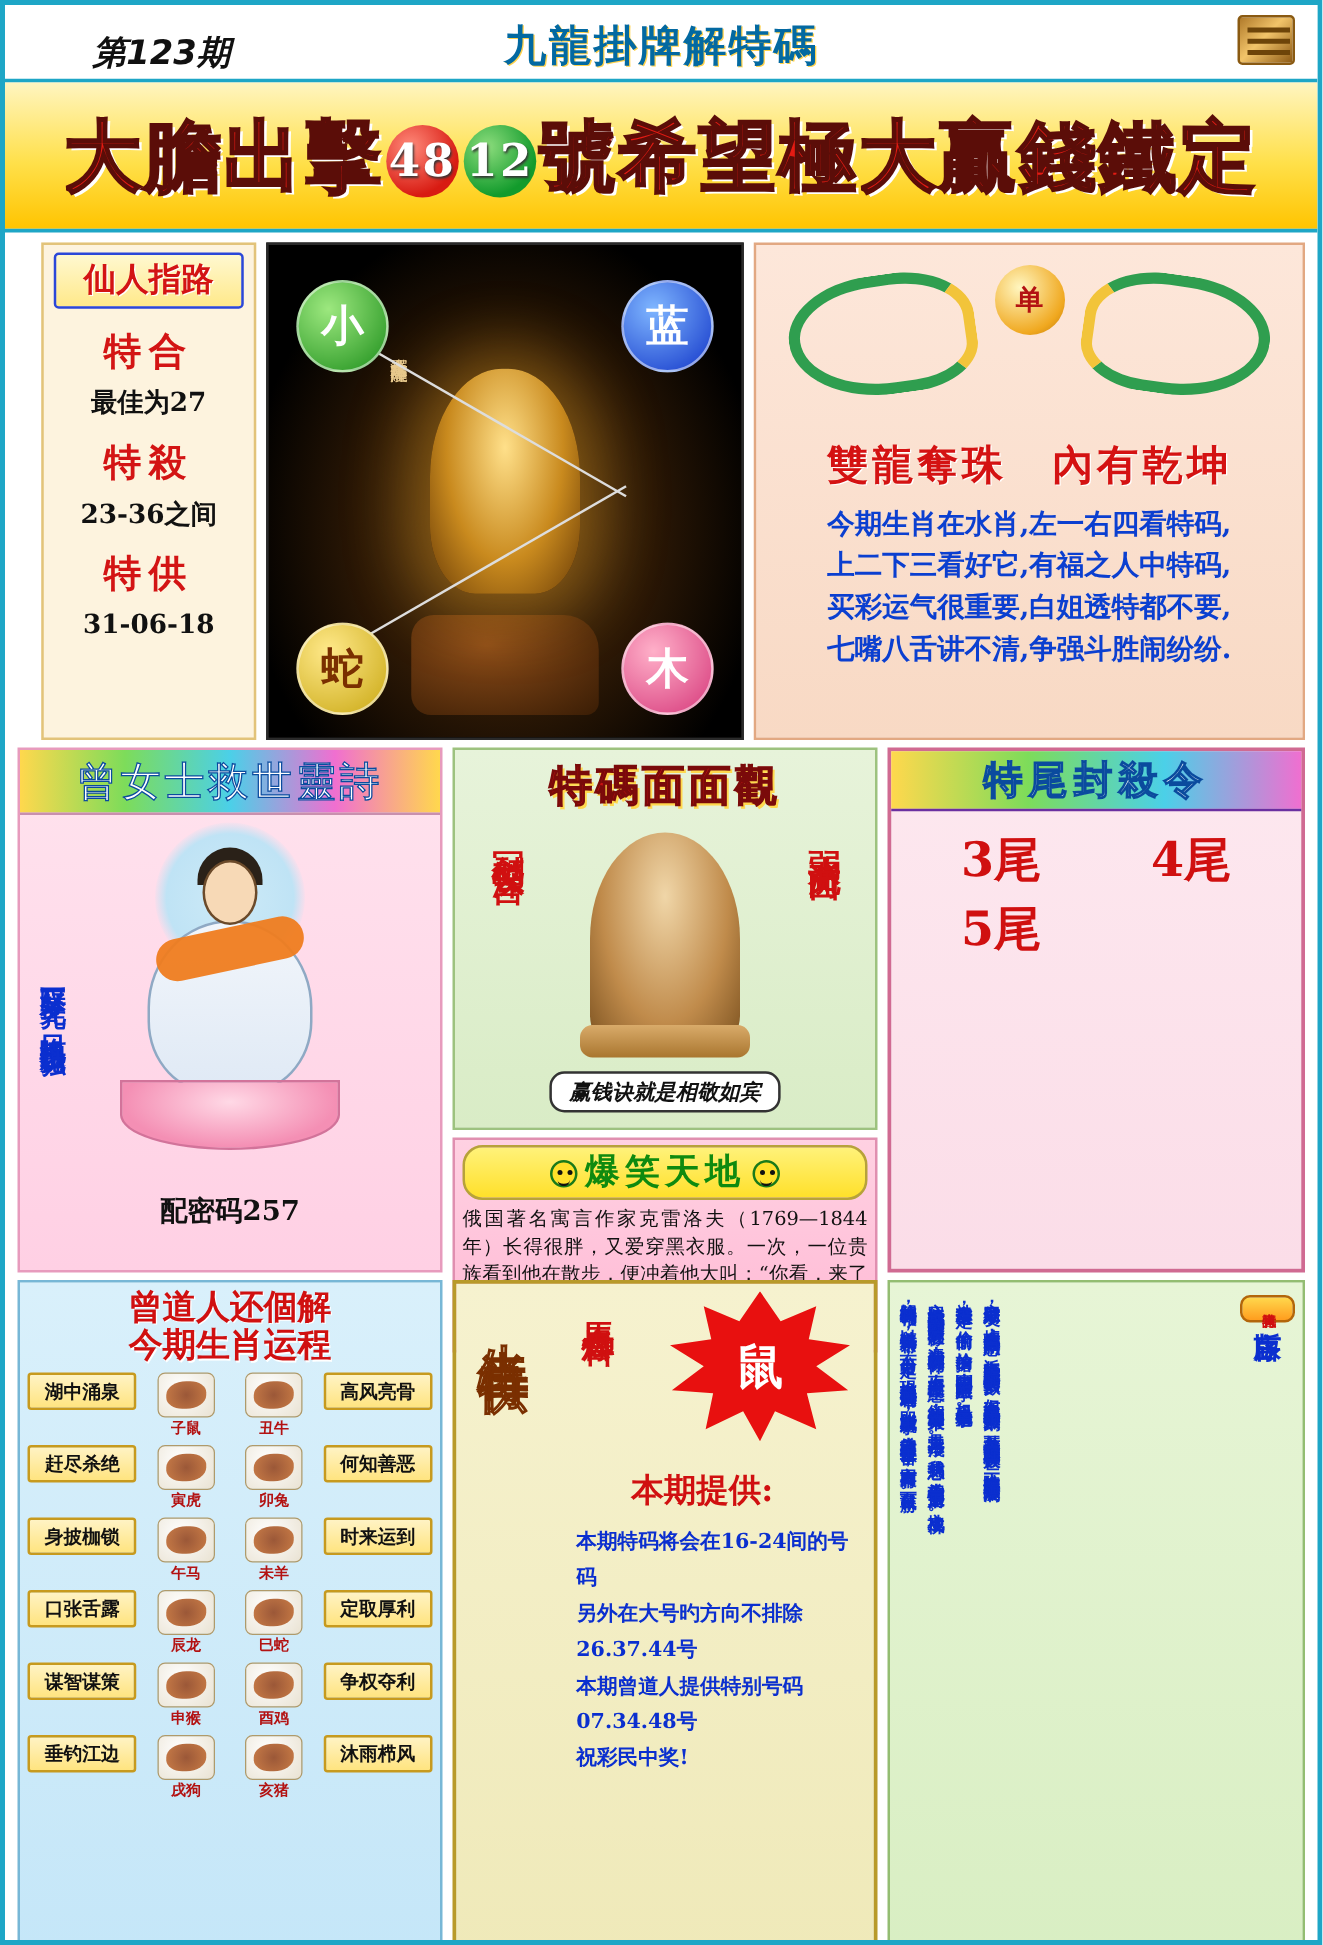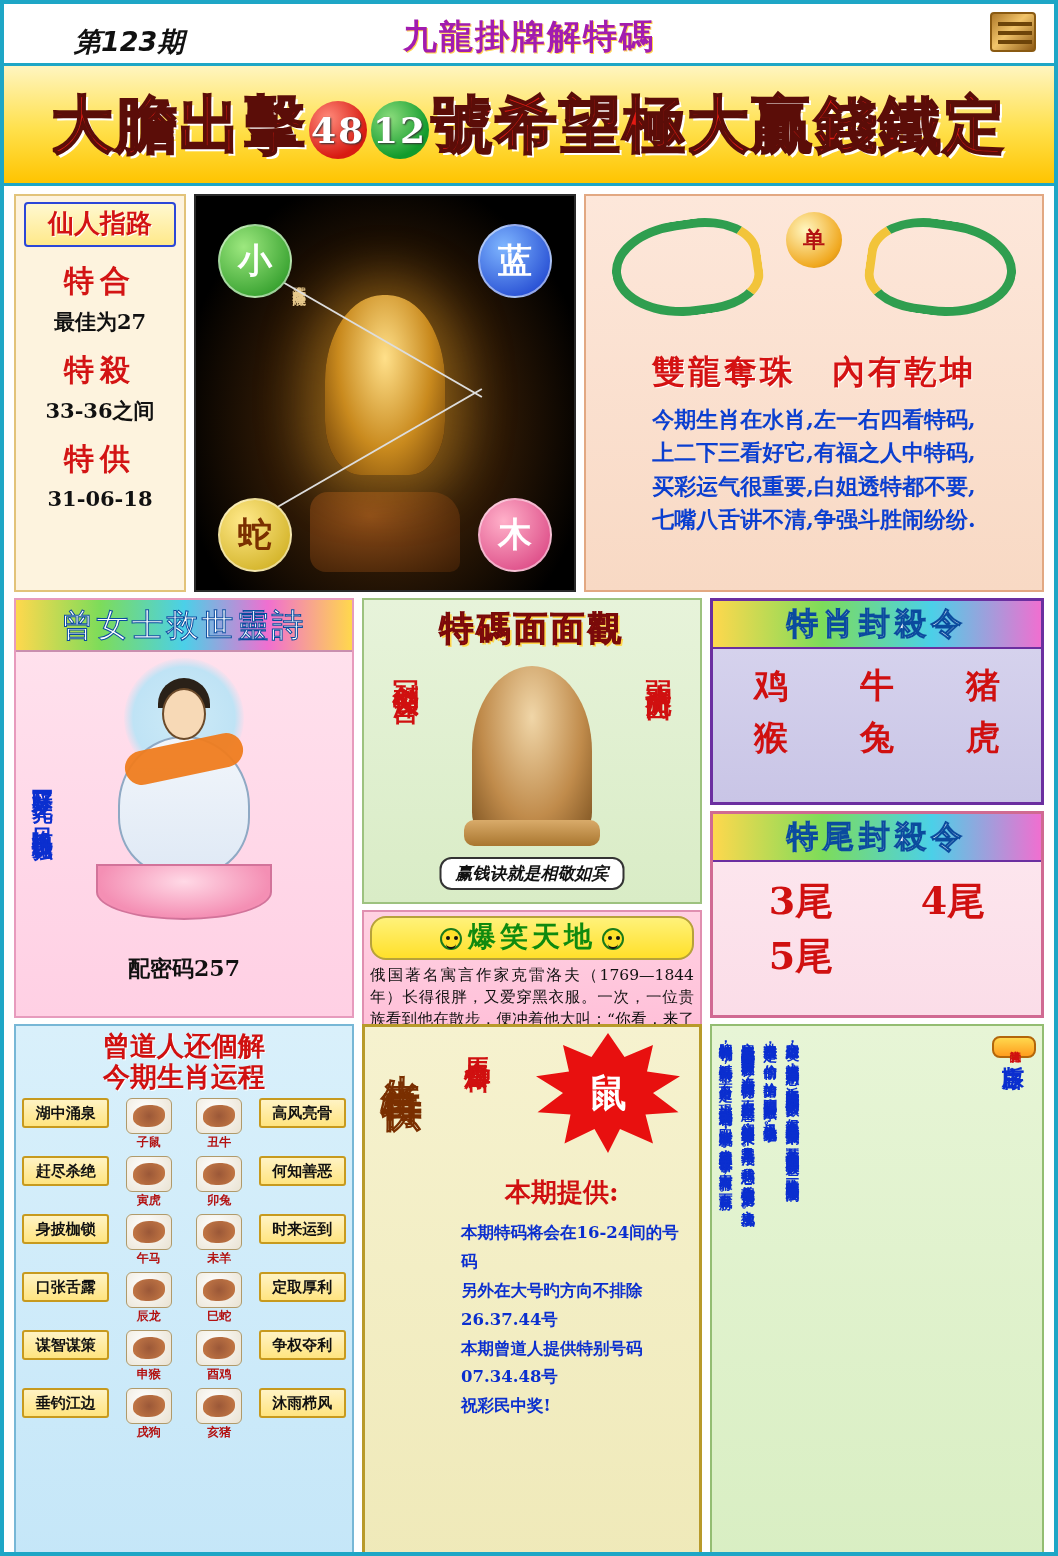--- a/index.html
+++ b/index.html
@@ -29,21 +29,21 @@
   }
   .issue {
     position: absolute; left: 70px; top: 20px;
     font-size: 27px; font-weight: bold; font-style: italic;
     color: #111;
   }
   .site-title {
     position: absolute; left: 0; right: 0; top: 10px;
     text-align: center;
     font-size: 34px; font-weight: bold;
-    color: #a21caf;
+    color: #0369a1;
     font-family: "DejaVu Serif", "Liberation Serif", serif;
     letter-spacing: 2px;
     text-shadow: 1px 1px 0 #ffd24d;
   }
   .corner-box {
     position: absolute; right: 18px; top: 8px;
     width: 46px; height: 40px;
     background: linear-gradient(135deg,#b07a2a,#f2c46a 45%,#8d5a15);
     border: 2px solid #8a5a12;
     border-radius: 4px;
@@ -82,21 +82,21 @@
     margin: 0 2px;
   }
   .ball.red { background: radial-gradient(circle at 33% 30%, #ff8a7a, #d81b12 70%); }
   .ball.green { background: radial-gradient(circle at 33% 30%, #8bdc7c, #129b2c 70%); }
 
   
   .content { padding: 8px 10px 6px 10px; }
   .row { display: flex; gap: 8px; }
 
   
-  .r1 { height: 398px; margin-bottom: 6px; }
+  .r1 { height: 398px; margin-bottom: 6px; margin-left: 19px; }
 
   .panel-left {
     width: 172px;
     background: #fdf3de;
     border: 2px solid #e2c37a;
     display: flex; flex-direction: column; align-items: center;
     padding-top: 6px;
   }
   .xianren {
     width: 152px; text-align: center;
@@ -517,21 +517,21 @@
 
   <div class="content">
 
     <div class="row r1">
 
       <div class="panel-left">
         <div class="xianren">仙人指路</div>
         <div class="hint-label">特合</div>
         <div class="hint-val">最佳为27</div>
         <div class="hint-label">特殺</div>
-        <div class="hint-val">33-36之间</div>
+        <div class="hint-val">23-36之间</div>
         <div class="hint-label">特供</div>
         <div class="hint-val">31-06-18</div>
       </div>
 
       <div class="panel-pic">
         <div class="pic-bg"></div>
         <div class="rock"></div>
         <div class="buddha"></div>
         <div class="pic-col-txt">十八羅漢之 降龍羅漢</div>
         <div class="cross">
@@ -591,31 +591,20 @@
 
         <div class="panel-joke">
           <div class="panel-joke-title">
             <span class="smiley"></span><span>爆笑天地</span><span class="smiley"></span>
           </div>
           <div class="joke-text">俄国著名寓言作家克雷洛夫（1769—1844年）长得很胖，又爱穿黑衣服。一次，一位贵族看到他在散步，便冲着他大叫：“你看，来了一朵乌云！” “怪不得蛤蟆开始叫了！”克雷洛夫看着雍肿的贵族答道。</div>
         </div>
       </div>
 
       <div class="panel-right">
-        <div class="kill-box">
-          <div class="kill-title">特肖封殺令</div>
-          <div class="kill-grid">
-            <div>鸡</div>
-            <div>牛</div>
-            <div>猪</div>
-            <div>猴</div>
-            <div>兔</div>
-            <div>虎</div>
-          </div>
-        </div>
         <div class="tail-box">
           <div class="kill-title">特尾封殺令</div>
           <div class="tail-grid">
             <div>3尾</div>
             <div>4尾</div>
             <div>5尾</div>
           </div>
         </div>
       </div>
     </div>

